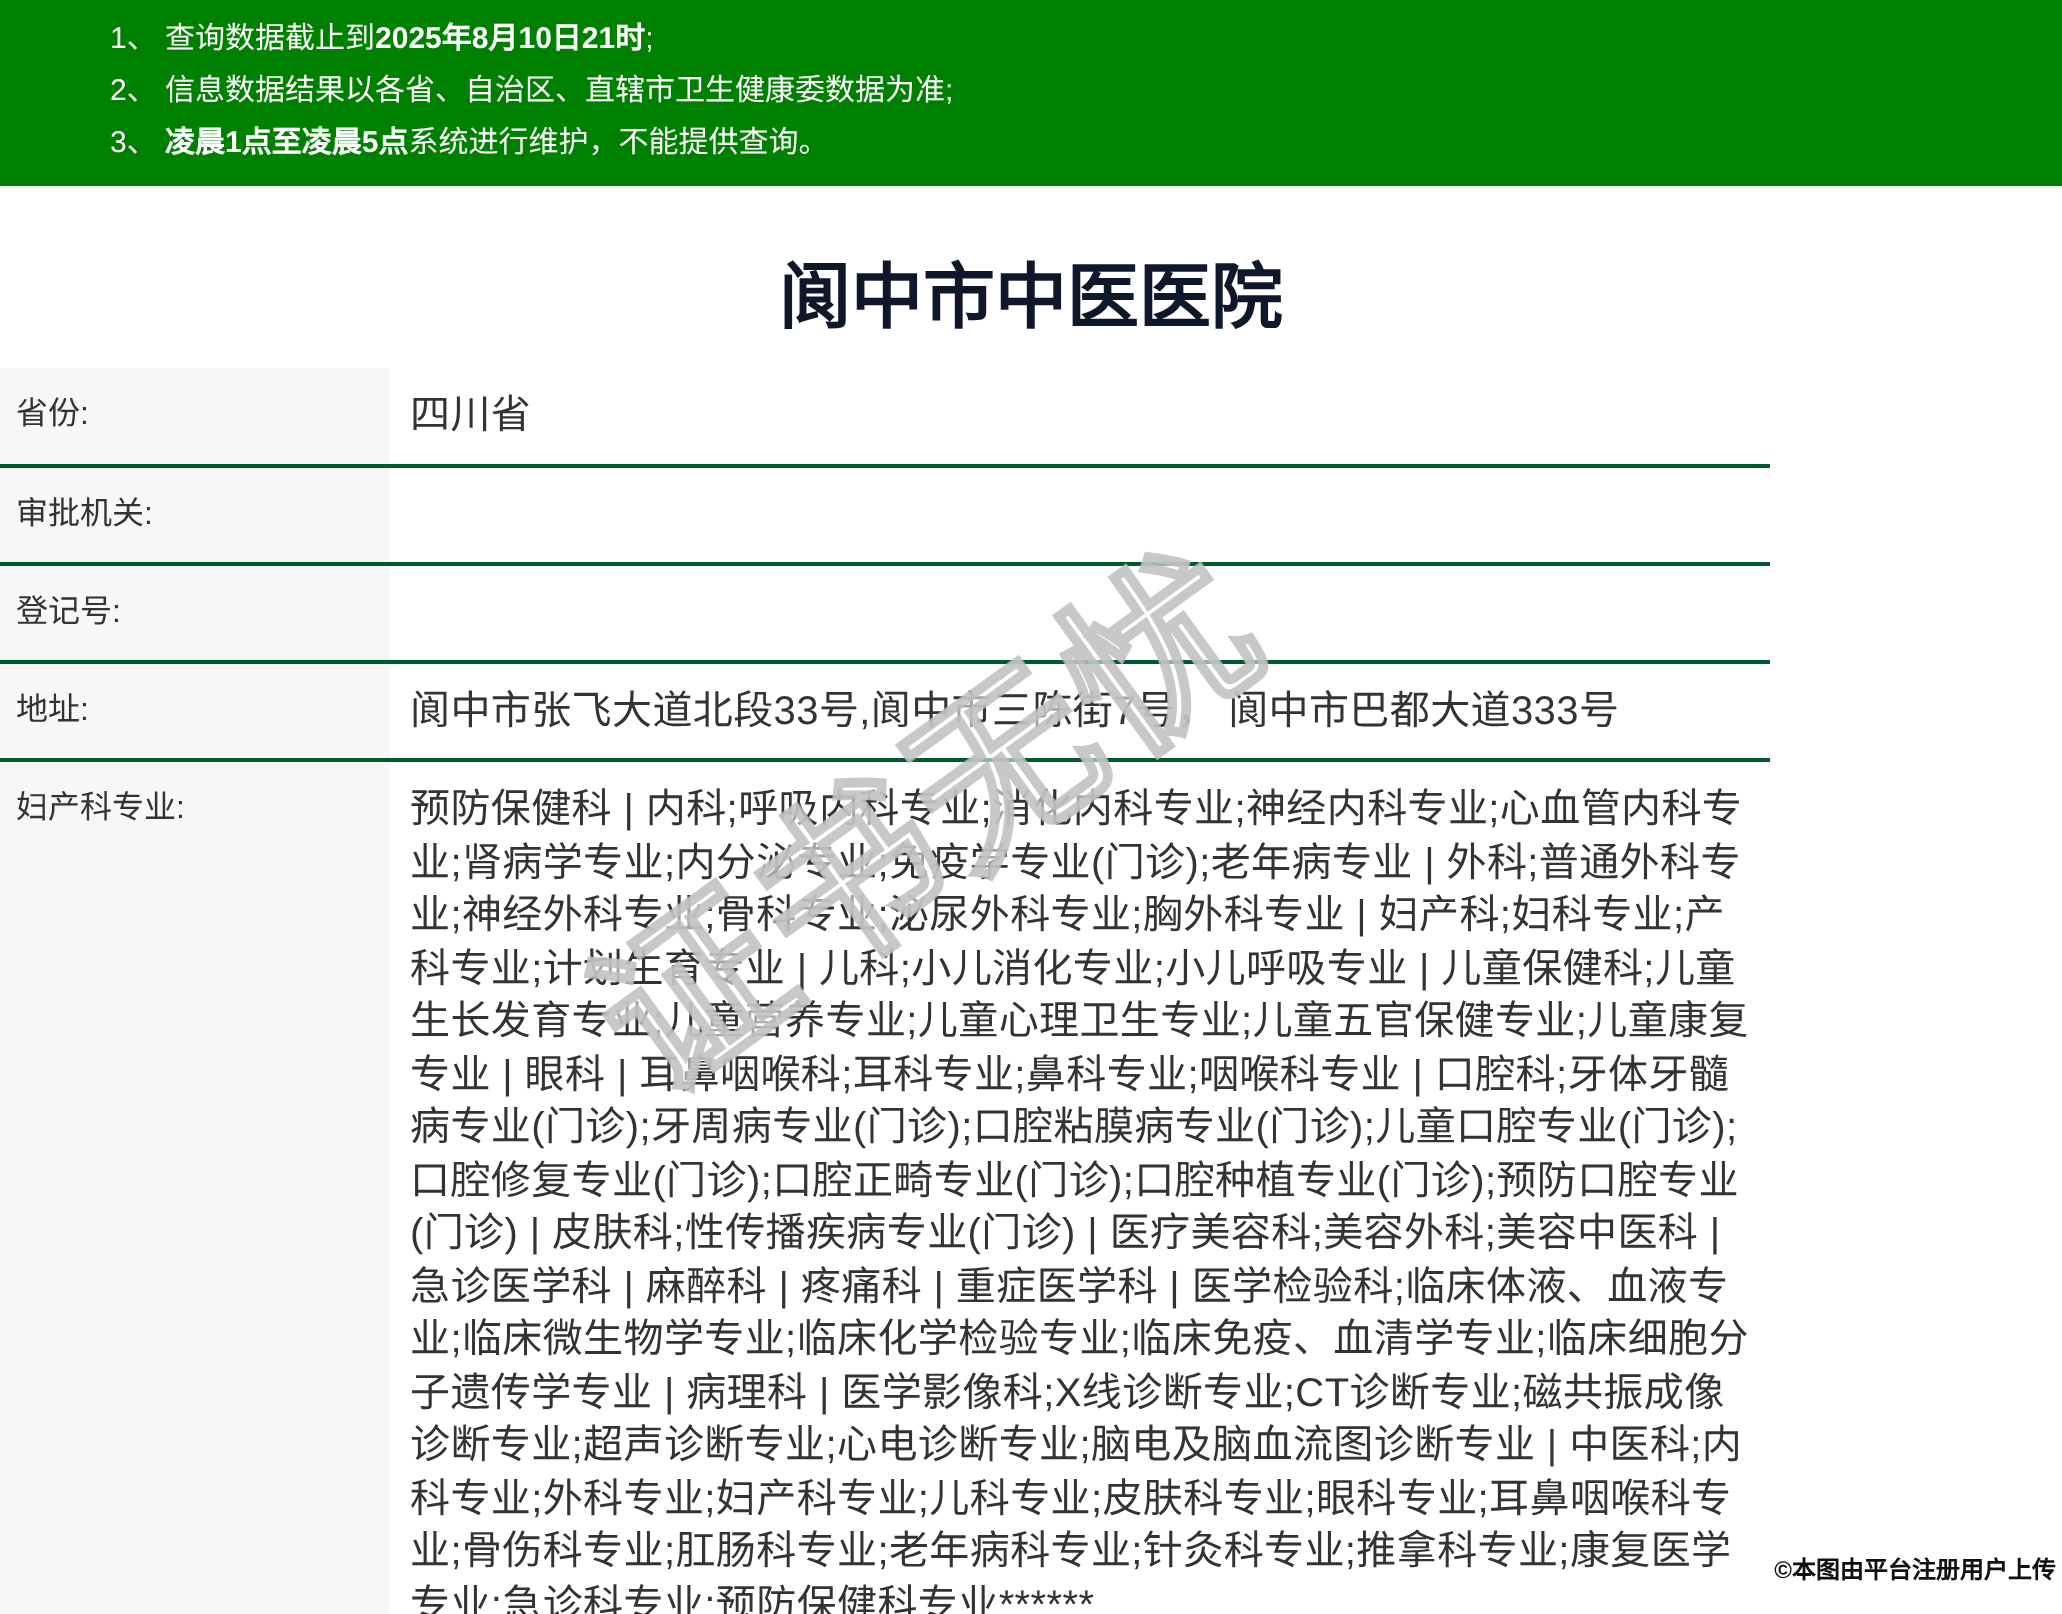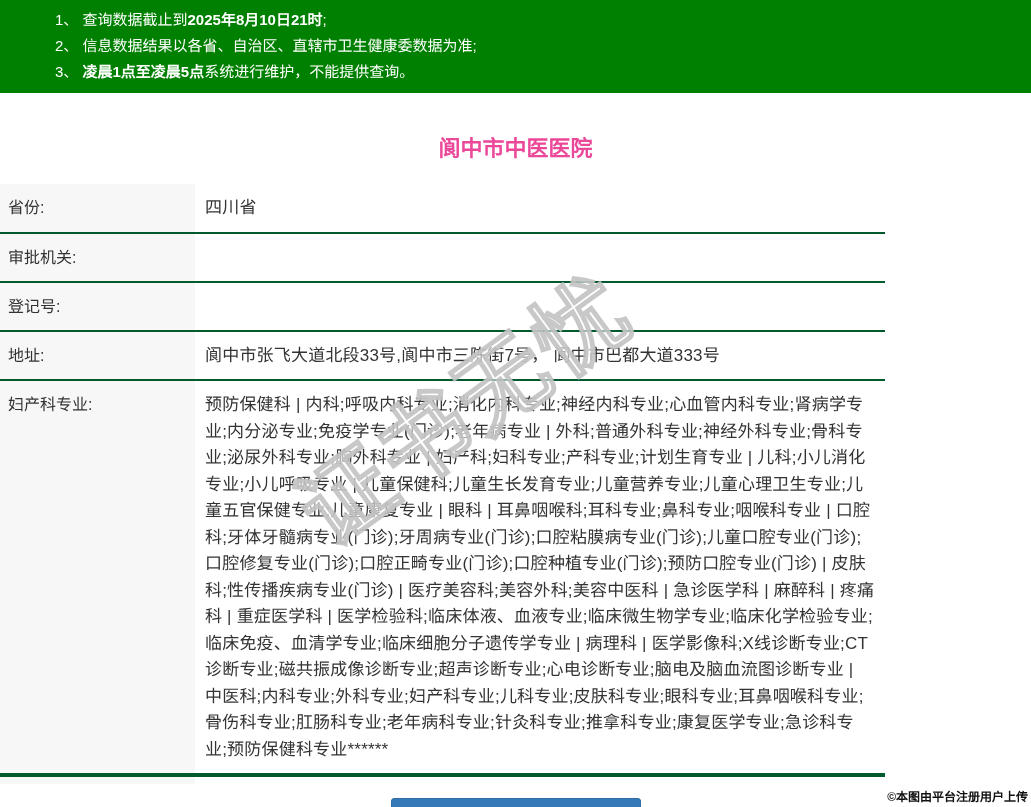--- a/index.html
+++ b/index.html
@@ -14,38 +14,38 @@
     background:#008000;color:#ffffff;
     padding:7px 10px 9px 55px;
     height:77px;box-sizing:content-box;
   }
   .notice-line{
     font-size:15px;line-height:26px;white-space:nowrap;
   }
   .notice-line b{font-weight:bold;}
   
   .page-title{
-    text-align:center;font-size:22px;font-weight:bold;color:#ec4899;
+    text-align:center;font-size:36px;font-weight:bold;color:#0f172a;
     margin:36px 0 0 0;line-height:40px;
   }
   
   .info-table{margin-top:15px;width:885px;}
   .info-row{
     display:flex;align-items:stretch;
     border-bottom:2px solid #005a2e;
   }
   .info-label{
     width:195px;flex:0 0 195px;box-sizing:border-box;
     background:#f7f7f7;color:#333;
     font-size:16px;line-height:26px;
     padding:11px 8px 10px 8px;
   }
   .info-value{
     flex:1;box-sizing:border-box;
-    font-size:17px;line-height:26.5px;color:#333;
+    font-size:20px;line-height:26.5px;color:#333;
     padding:11px 10px 10px 10px;
     letter-spacing:0.2px;
   }
   .table-after-stub{
     width:195px;height:7px;background:#f7f7f7;
   }
   
   .close-area{text-align:center;margin-top:14px;}
   .close-button{
     display:inline-block;
@@ -59,21 +59,21 @@
     position:absolute;left:262px;top:318px;width:450px;
     font-size:92px;font-weight:bold;letter-spacing:4px;
     transform:rotate(-36deg);transform-origin:center center;
     color:rgba(255,255,255,0.55);
     -webkit-text-stroke:2px rgba(190,190,190,0.85);
     pointer-events:none;white-space:nowrap;
     z-index:5;
   }
   
   .credit{
-    position:absolute;right:3px;bottom:3px;
+    position:absolute;right:3px;bottom:15px;
     font-size:12px;color:#111;font-weight:bold;
     text-shadow:-1px 0 #fff,1px 0 #fff,0 -1px #fff,0 1px #fff,1px 1px #fff,-1px -1px #fff;
     z-index:6;
   }
 </style>
 </head>
 <body>
 
 <div class="notice-bar">
   <div id="notice-lines">

